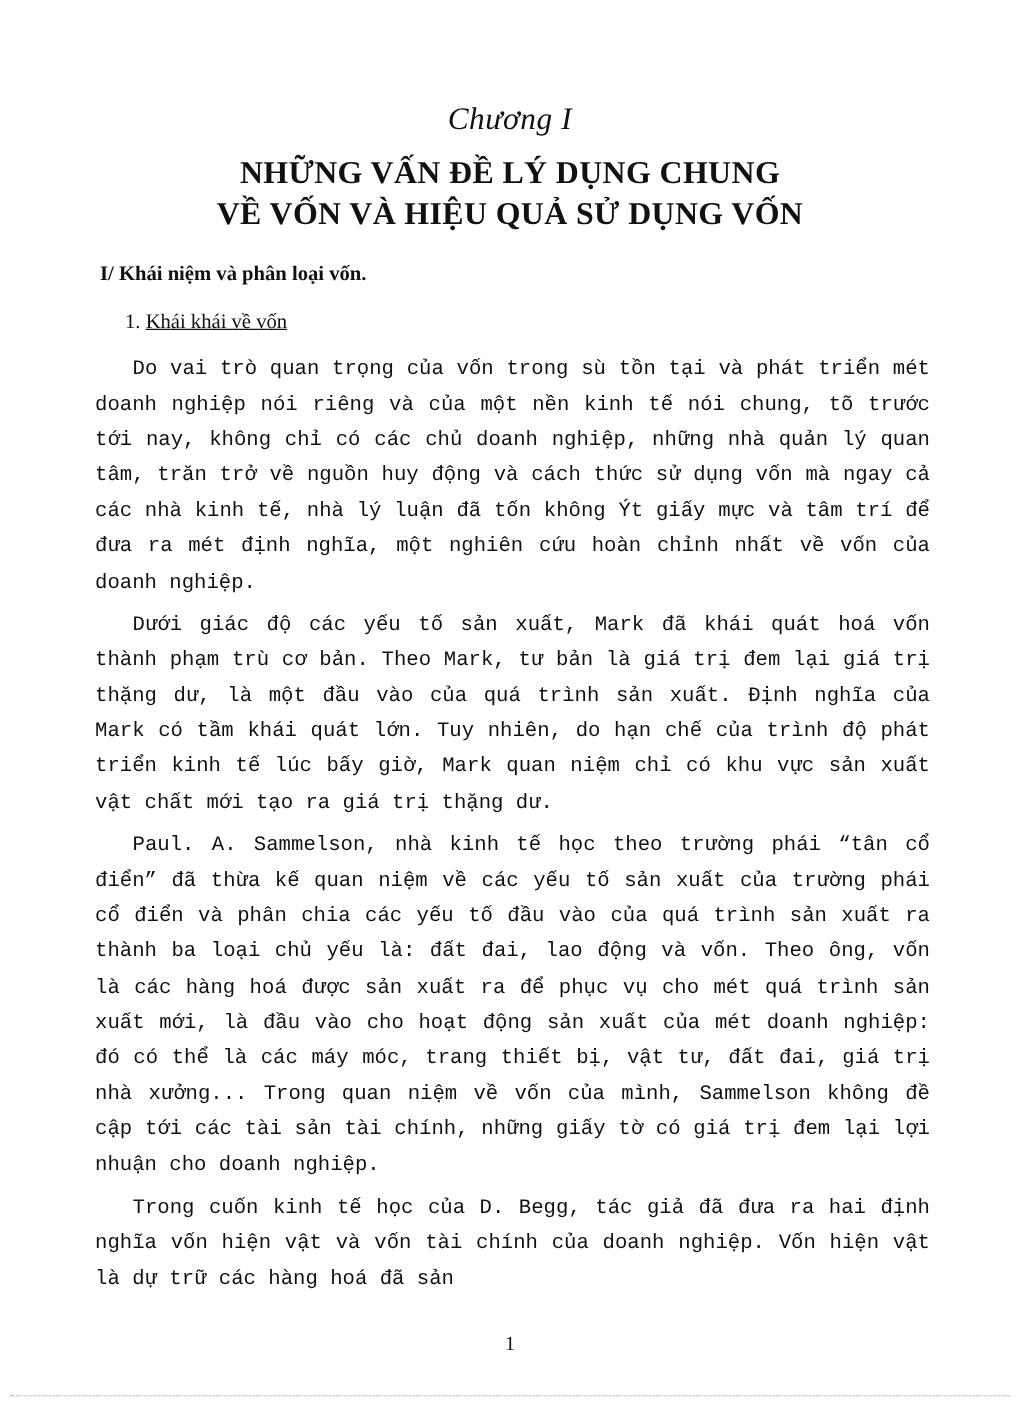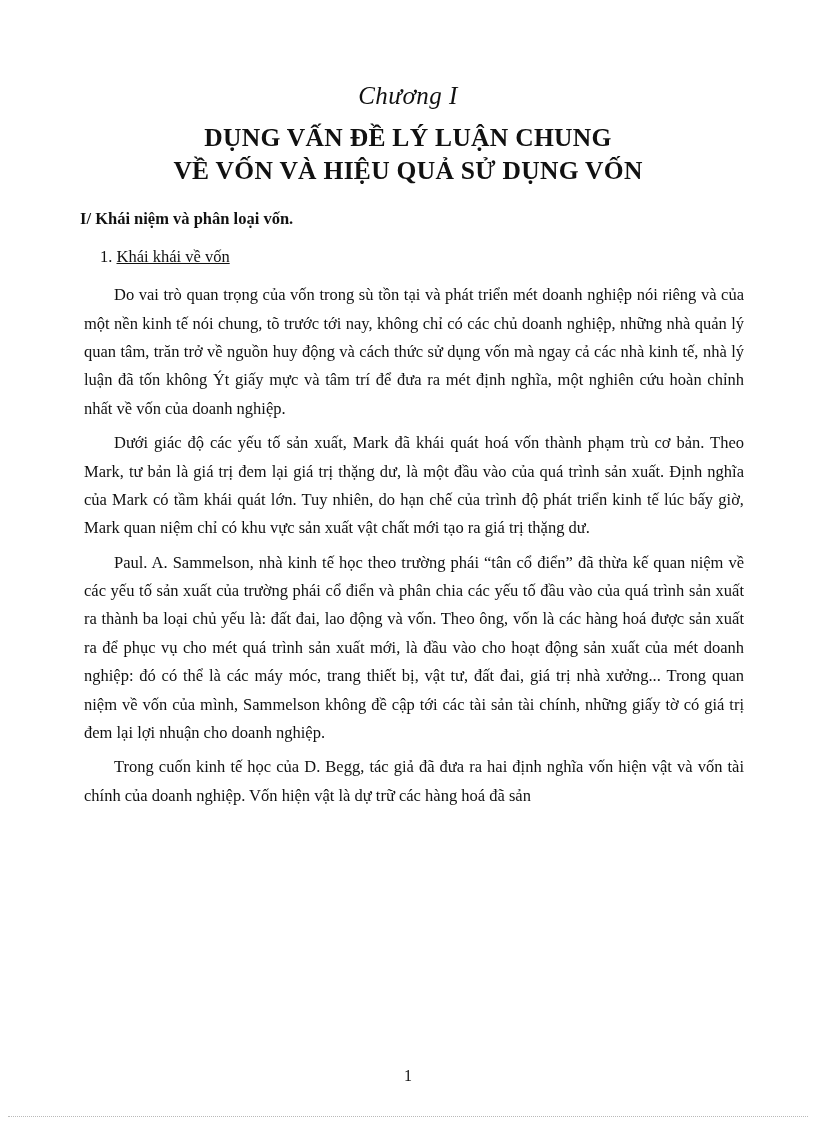--- a/index.html
+++ b/index.html
@@ -51,23 +51,24 @@
     text-decoration: none;
   }
   .subsection-heading .underlined {
     text-decoration: underline;
   }
   p.body-par {
     font-size: 16.5px;
     line-height: 1.72;
     text-align: justify;
     text-justify: inter-word;
-    margin: 0 0 6px 12px;
+    margin: 0 0 6px 4px;
     text-indent: 30px;
     hyphens: none;
+    font-family: Liberation Mono, monospace;
   }
   .page-number {
     position: absolute;
     left: 0;
     right: 0;
     bottom: 38px;
     text-align: center;
     font-size: 16px;
   }
   .footer-rule {
@@ -79,21 +80,21 @@
     height: 0;
   }
 </style>
 </head>
 <body>
 
 <div class="page">
 
   <div class="chapter-label">Chương I</div>
 
-  <h1 class="doc-title">DỤNG VẤN ĐỀ LÝ LUẬN CHUNG
+  <h1 class="doc-title">NHỮNG VẤN ĐỀ LÝ DỤNG CHUNG
 VỀ VỐN VÀ HIỆU QUẢ SỬ DỤNG VỐN</h1>
 
   <div class="section-heading">I/ Khái niệm và phân loại vốn.</div>
 
   <div class="subsection-heading">
     <span class="num">1. </span><span class="underlined">Khái khái về vốn</span>
   </div>
 
   <p class="body-par">Do vai trò quan trọng của vốn trong sù tồn tại và phát triển mét doanh nghiệp nói riêng và của một nền kinh tế nói chung, tõ trước tới nay, không chỉ có các chủ doanh nghiệp, những nhà quản lý quan tâm, trăn trở về nguồn huy động và cách thức sử dụng vốn mà ngay cả các nhà kinh tế, nhà lý luận đã tốn không Ýt giấy mực và tâm trí để đưa ra mét định nghĩa, một nghiên cứu hoàn chỉnh nhất về vốn của doanh nghiệp.</p>
   <p class="body-par">Dưới giác độ các yếu tố sản xuất, Mark đã khái quát hoá vốn thành phạm trù cơ bản. Theo Mark, tư bản là giá trị đem lại giá trị thặng dư, là một đầu vào của quá trình sản xuất. Định nghĩa của Mark có tầm khái quát lớn. Tuy nhiên, do hạn chế của trình độ phát triển kinh tế lúc bấy giờ, Mark quan niệm chỉ có khu vực sản xuất vật chất mới tạo ra giá trị thặng dư.</p>

